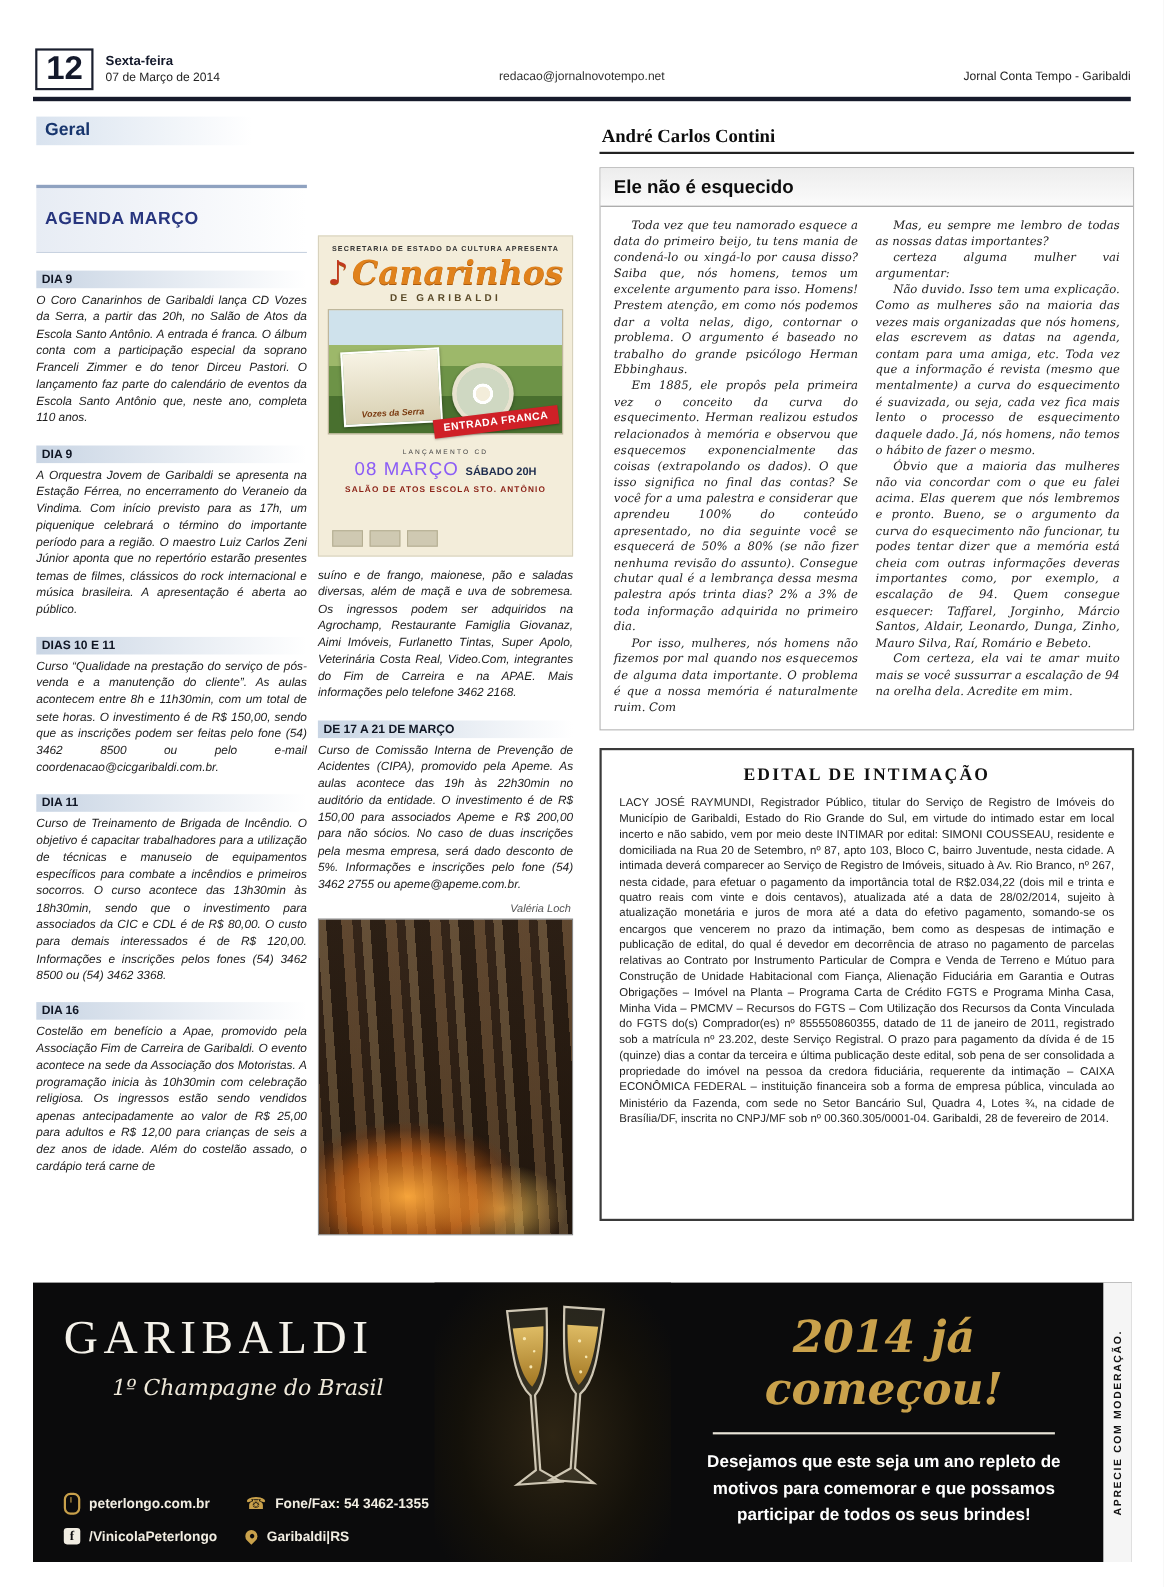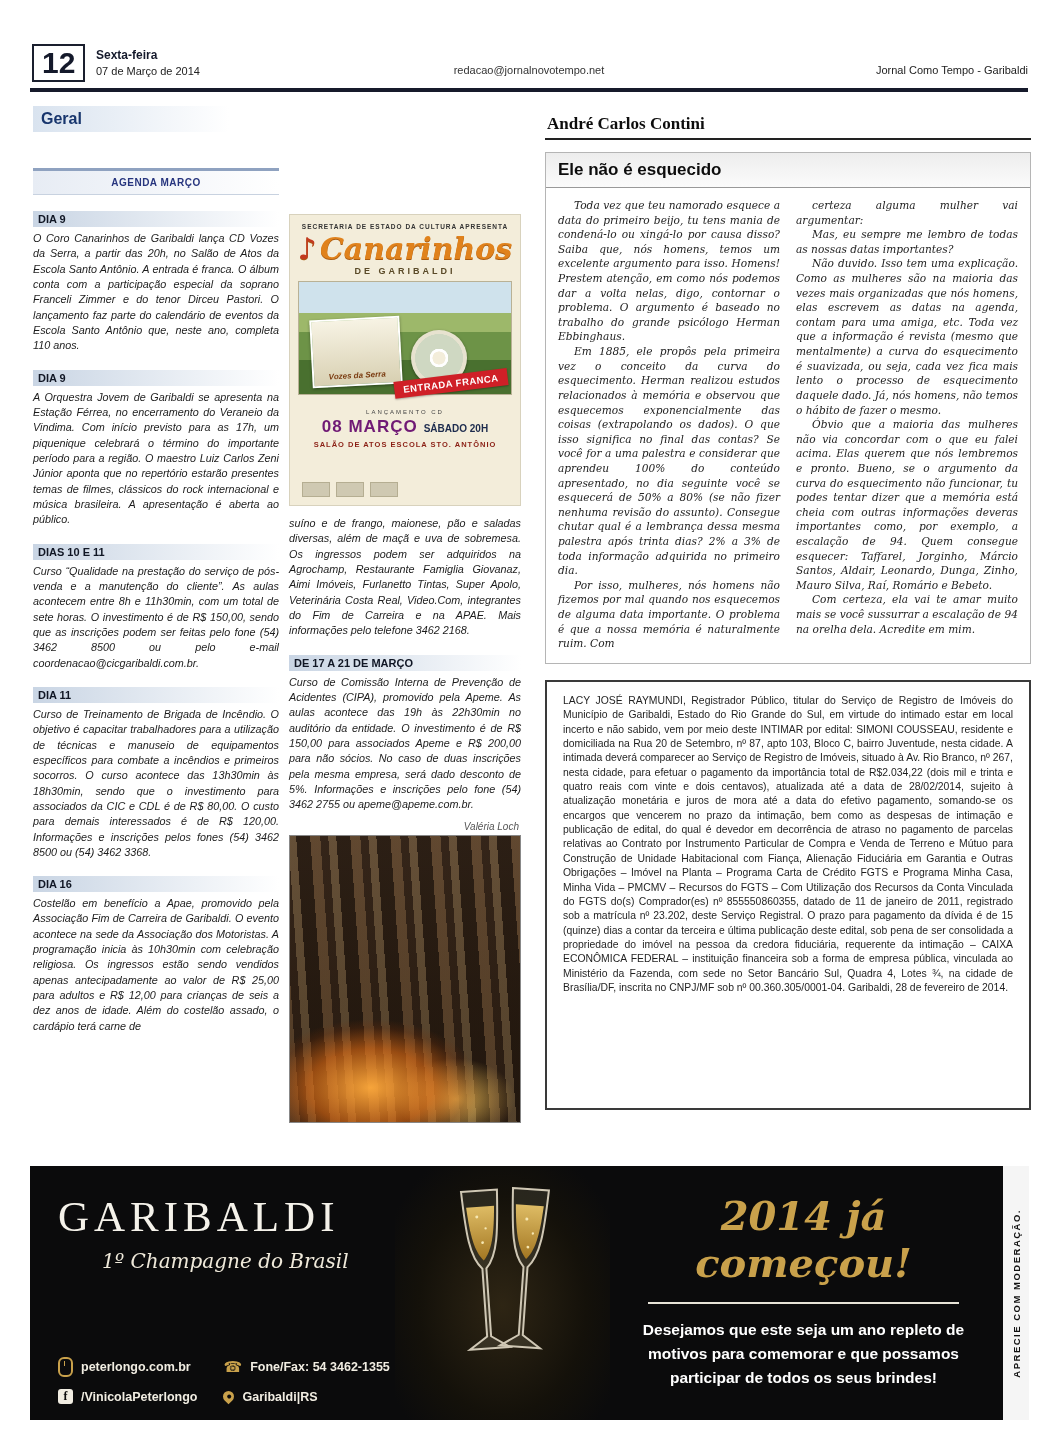--- a/index.html
+++ b/index.html
@@ -27,24 +27,24 @@
     font-size:16px; font-weight:bold; color:#17356d; padding:4px 8px;
     background:linear-gradient(90deg,#d9e3ef,#ffffff);
   }
 
   
   .col-left  { position:absolute; left:33px;  top:168px; width:246px; }
   .col-mid   { position:absolute; left:289px; top:214px; width:232px; }
   .col-right { position:absolute; left:545px; top:114px; width:486px; }
 
   .agenda-title {
-    margin:0 0 12px; font-size:10px; font-weight:bold; color:#27357e;
-    padding:6px 8px; letter-spacing:.5px;
+    margin:0 0 12px; font-size:16px; font-weight:bold; color:#27357e;
+    padding:20px 8px; letter-spacing:.5px;
     background:linear-gradient(90deg,#e7ecf4,#ffffff);
-    border-top:3px solid #8fa2c0; border-bottom:1px solid #c8d2e0;text-align:center;
+    border-top:3px solid #8fa2c0; border-bottom:1px solid #c8d2e0;
   }
   .day {
     margin:16px 0 4px; font-size:11px; font-weight:bold; color:#101624;
     padding:2px 5px;
     background:linear-gradient(90deg,#c9d5e4,rgba(244,247,251,0));
   }
   .body {
     margin:0; font-size:10.8px; font-style:italic; line-height:1.42;
     text-align:justify; color:#1c1c1c;
   }
@@ -78,21 +78,21 @@
     background:radial-gradient(circle at 50% 50%, #f3edda 0 16%, #ffffff 17% 23%, #cfd8c2 24% 60%, #e7e2cf 61% 100%);
     box-shadow:0 1px 3px rgba(0,0,0,.4);
   }
   .entrada {
     position:absolute; right:12px; top:160px; background:#cf2027; color:#fff;
     font-weight:bold; font-size:9.5px; letter-spacing:.5px; padding:3px 9px;
     transform:rotate(-7deg); box-shadow:0 1px 2px rgba(0,0,0,.3);
   }
   .poster-lanc { text-align:center; font-size:6px; letter-spacing:2px; color:#444; margin-top:14px; }
   .pd-line { text-align:center; margin-top:2px; }
-  .pd-big  { font-size:17px; font-weight:bold; color:#701a75; letter-spacing:1px; }
+  .pd-big  { font-size:17px; font-weight:normal; color:#8b5cf6; letter-spacing:1px; }
   .pd-small{ font-size:10px; font-weight:bold; color:#1c2b4d; margin-left:6px; }
   .pd-venue{ text-align:center; font-size:7.5px; font-weight:bold; color:#8a1f14; letter-spacing:1px; margin-top:3px; }
   .sponsors { position:absolute; bottom:8px; left:12px; display:flex; gap:6px; }
   .sponsor  { width:26px; height:13px; background:#cfc9b2; border:1px solid #b5ae92; }
 
   .credit { margin:8px 2px 3px; font-size:10px; font-style:italic; color:#555; text-align:right; }
   .photo {
     height:286px; border:1px solid #888;
     background:
       radial-gradient(ellipse 60% 30% at 35% 88%, rgba(255,170,60,.95), rgba(230,110,20,.6) 45%, rgba(120,50,10,.25) 70%, transparent 80%),
@@ -166,21 +166,21 @@
 
 <div class="page">
 
   <header class="masthead">
     <div class="pagenum">12</div>
     <div class="dateblock">
       <div class="weekday">Sexta-feira</div>
       <div class="date">07 de Março de 2014</div>
     </div>
     <div class="email">redacao@jornalnovotempo.net</div>
-    <div class="paper">Jornal Como Tempo - Garibaldi</div>
+    <div class="paper">Jornal Conta Tempo - Garibaldi</div>
   </header>
   <div class="rule"></div>
 
   <div class="geral">Geral</div>
 
   <section class="col-left">
     <h2 class="agenda-title">AGENDA MARÇO</h2>
 
     <div class="agenda-item">
       <h3 class="day">DIA 9</h3>
@@ -247,30 +247,31 @@
 
     <div class="article">
       <h2 class="article-title">Ele não é esquecido</h2>
       <div class="article-cols">
         <div class="acol">
           <p>Toda vez que teu namorado esquece a data do primeiro beijo, tu tens mania de condená-lo ou xingá-lo por causa disso? Saiba que, nós homens, temos um excelente argumento para isso. Homens! Prestem atenção, em como nós podemos dar a volta nelas, digo, contornar o problema. O argumento é baseado no trabalho do grande psicólogo Herman Ebbinghaus.</p>
           <p>Em 1885, ele propôs pela primeira vez o conceito da curva do esquecimento. Herman realizou estudos relacionados à memória e observou que esquecemos exponencialmente das coisas (extrapolando os dados). O que isso significa no final das contas? Se você for a uma palestra e considerar que aprendeu 100% do conteúdo apresentado, no dia seguinte você se esquecerá de 50% a 80% (se não fizer nenhuma revisão do assunto). Consegue chutar qual é a lembrança dessa mesma palestra após trinta dias? 2% a 3% de toda informação adquirida no primeiro dia.</p>
           <p>Por isso, mulheres, nós homens não fizemos por mal quando nos esquecemos de alguma data importante. O problema é que a nossa memória é naturalmente ruim. Com</p>
         </div>
         <div class="acol">
+          <p>Mas, eu sempre me lembro de todas as nossas datas importantes?</p>
           <p>certeza alguma mulher vai argumentar:</p>
-          <p>Mas, eu sempre me lembro de todas as nossas datas importantes?</p>
           <p>Não duvido. Isso tem uma explicação. Como as mulheres são na maioria das vezes mais organizadas que nós homens, elas escrevem as datas na agenda, contam para uma amiga, etc. Toda vez que a informação é revista (mesmo que mentalmente) a curva do esquecimento é suavizada, ou seja, cada vez fica mais lento o processo de esquecimento daquele dado. Já, nós homens, não temos o hábito de fazer o mesmo.</p>
           <p>Óbvio que a maioria das mulheres não via concordar com o que eu falei acima. Elas querem que nós lembremos e pronto. Bueno, se o argumento da curva do esquecimento não funcionar, tu podes tentar dizer que a memória está cheia com outras informações deveras importantes como, por exemplo, a escalação de 94. Quem consegue esquecer: Taffarel, Jorginho, Márcio Santos, Aldair, Leonardo, Dunga, Zinho, Mauro Silva, Raí, Romário e Bebeto.</p>
           <p>Com certeza, ela vai te amar muito mais se você sussurrar a escalação de 94 na orelha dela. Acredite em mim.</p>
         </div>
       </div>
     </div>
 
     <div class="edital">
+      <h2>EDITAL DE INTIMAÇÃO</h2>
       <p>LACY JOSÉ RAYMUNDI, Registrador Público, titular do Serviço de Registro de Imóveis do Município de Garibaldi, Estado do Rio Grande do Sul, em virtude do intimado estar em local incerto e não sabido, vem por meio deste INTIMAR por edital: SIMONI COUSSEAU, residente e domiciliada na Rua 20 de Setembro, nº 87, apto 103, Bloco C, bairro Juventude, nesta cidade. A intimada deverá comparecer ao Serviço de Registro de Imóveis, situado à Av. Rio Branco, nº 267, nesta cidade, para efetuar o pagamento da importância total de R$2.034,22 (dois mil e trinta e quatro reais com vinte e dois centavos), atualizada até a data de 28/02/2014, sujeito à atualização monetária e juros de mora até a data do efetivo pagamento, somando-se os encargos que vencerem no prazo da intimação, bem como as despesas de intimação e publicação de edital, do qual é devedor em decorrência de atraso no pagamento de parcelas relativas ao Contrato por Instrumento Particular de Compra e Venda de Terreno e Mútuo para Construção de Unidade Habitacional com Fiança, Alienação Fiduciária em Garantia e Outras Obrigações – Imóvel na Planta – Programa Carta de Crédito FGTS e Programa Minha Casa, Minha Vida – PMCMV – Recursos do FGTS – Com Utilização dos Recursos da Conta Vinculada do FGTS do(s) Comprador(es) nº 855550860355, datado de 11 de janeiro de 2011, registrado sob a matrícula nº 23.202, deste Serviço Registral. O prazo para pagamento da dívida é de 15 (quinze) dias a contar da terceira e última publicação deste edital, sob pena de ser consolidada a propriedade do imóvel na pessoa da credora fiduciária, requerente da intimação – CAIXA ECONÔMICA FEDERAL – instituição financeira sob a forma de empresa pública, vinculada ao Ministério da Fazenda, com sede no Setor Bancário Sul, Quadra 4, Lotes ¾, na cidade de Brasília/DF, inscrita no CNPJ/MF sob nº 00.360.305/0001-04. Garibaldi, 28 de fevereiro de 2014.</p>
     </div>
   </section>
 
   <footer class="ad">
     <div class="ad-left">
       <div class="ad-brand">GARIBALDI</div>
       <div class="ad-tagline">1º Champagne do Brasil</div>
       <div class="ad-contacts">
         <span class="contact">

